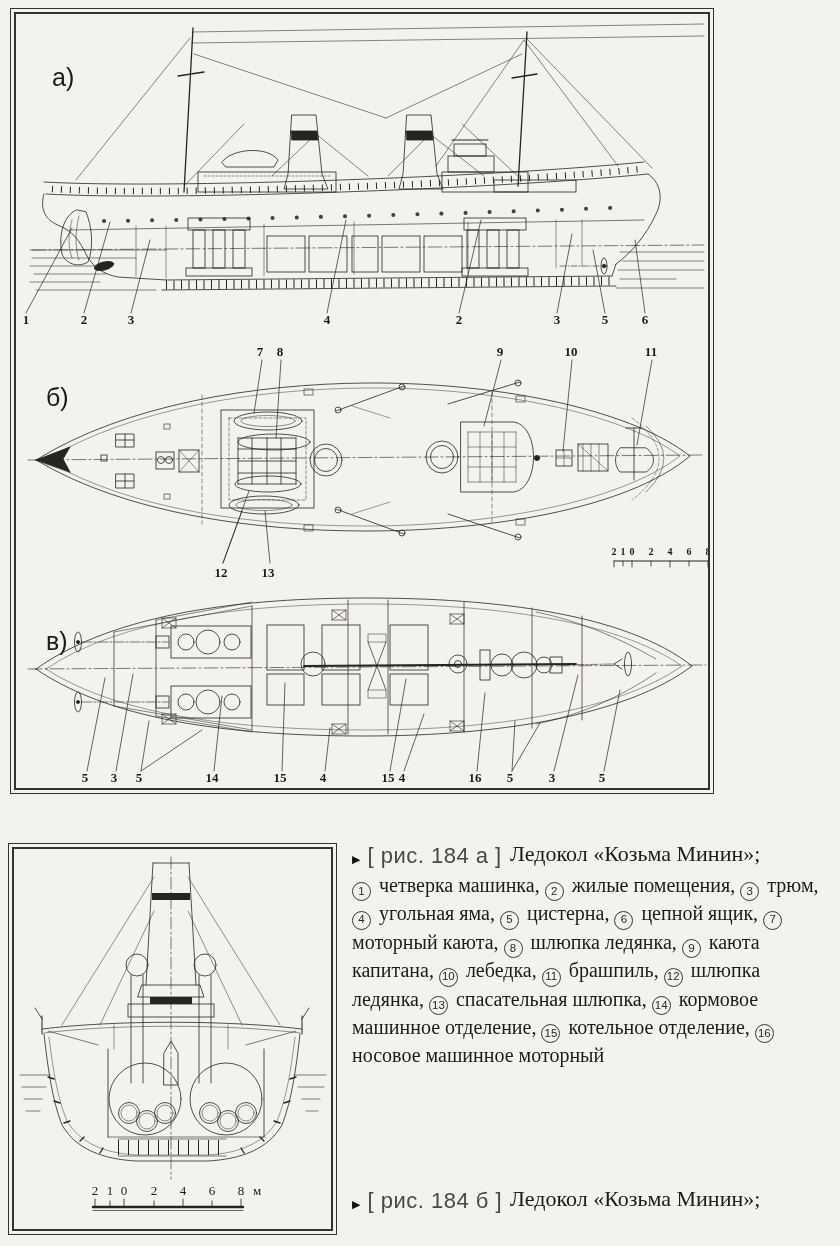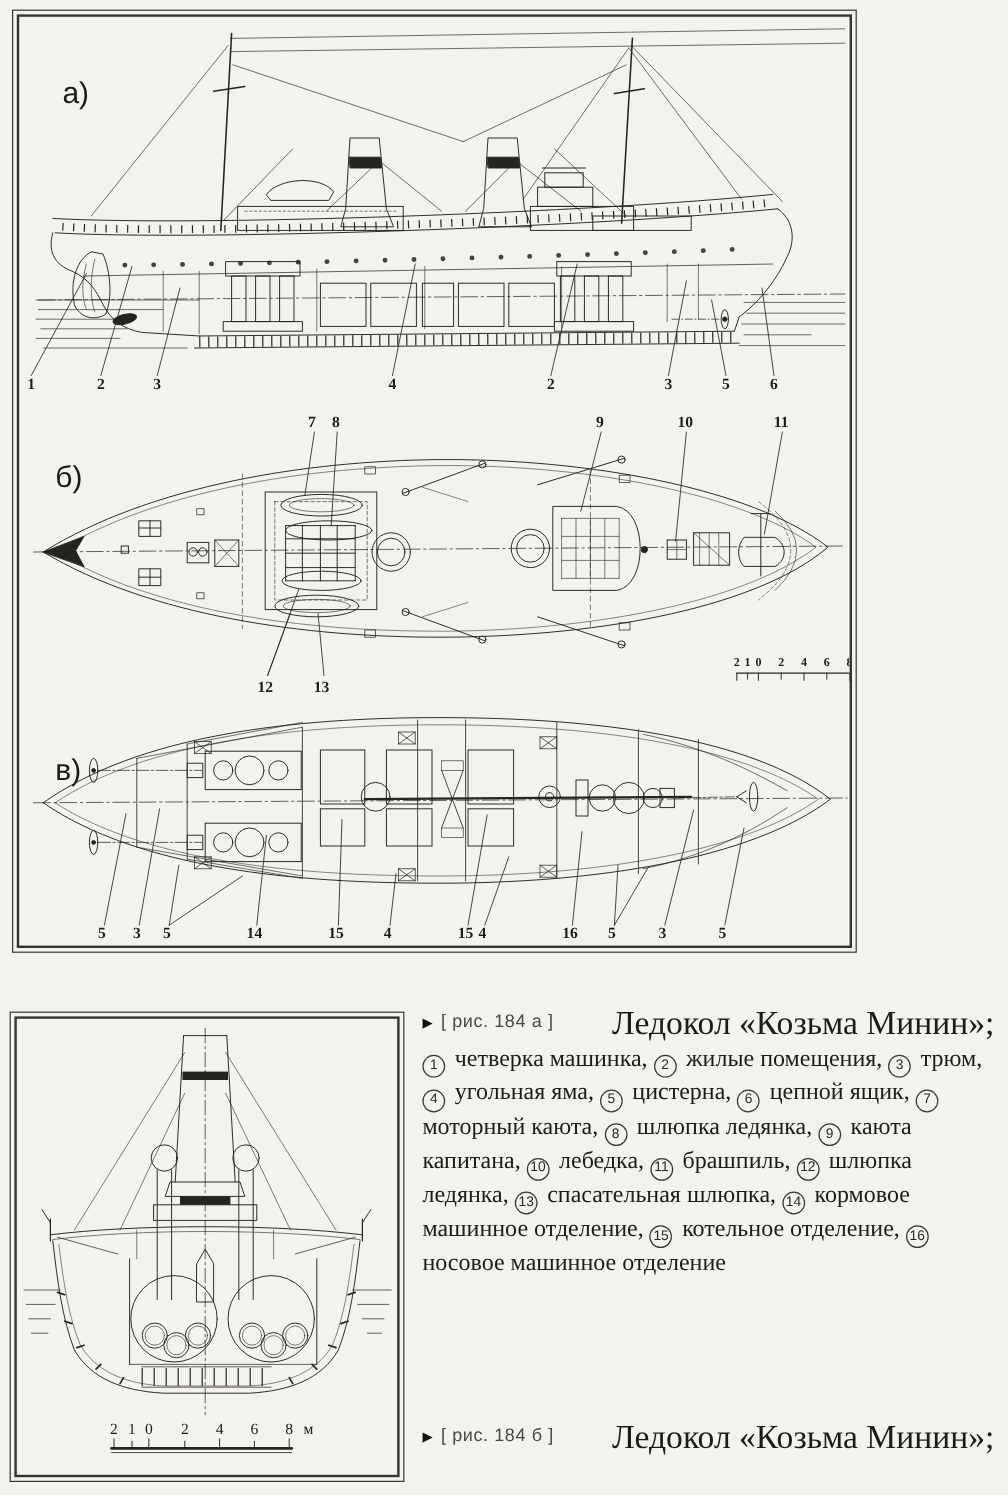--- a/index.html
+++ b/index.html
@@ -37,23 +37,23 @@
   .cap-left{
     flex:none;width:158px;display:flex;align-items:baseline;gap:7px;
     padding-top:2px;
   }
   .marker{
     font-family:"DejaVu Sans", sans-serif;
     font-size:11px;color:#111;line-height:20px;flex:none;
   }
   .figref{
     font-family:"Liberation Sans", sans-serif;
-    font-size:15px;color:#4a4843;letter-spacing:.5px;white-space:nowrap;
-  }
-  .cap-text{flex:1;font-size:28px;line-height:26px;color:#1d1b17;}
+    font-size:22px;color:#4a4843;letter-spacing:.5px;white-space:nowrap;
+  }
+  .cap-text{flex:1;font-size:22px;line-height:26px;color:#1d1b17;}
   .legend{
     margin-top:3px;
     font-size:20px;line-height:25.8px;color:#1d1b17;
     text-align:left;
   }
   .circ{
     display:inline-flex;align-items:center;justify-content:center;
     width:19px;height:19px;border:1.1px solid #3a3833;border-radius:50%;
     font-family:"Liberation Sans", sans-serif;
     font-size:11.5px;color:#2a2823;
@@ -591,21 +591,21 @@
     <span class="li"><span class="circ">6</span> <span>цепной ящик,</span></span>
     <span class="li"><span class="circ">7</span> <span>моторный каюта,</span></span>
     <span class="li"><span class="circ">8</span> <span>шлюпка ледянка,</span></span>
     <span class="li"><span class="circ">9</span> <span>каюта капитана,</span></span>
     <span class="li"><span class="circ">10</span> <span>лебедка,</span></span>
     <span class="li"><span class="circ">11</span> <span>брашпиль,</span></span>
     <span class="li"><span class="circ">12</span> <span>шлюпка ледянка,</span></span>
     <span class="li"><span class="circ">13</span> <span>спасательная шлюпка,</span></span>
     <span class="li"><span class="circ">14</span> <span>кормовое машинное отделение,</span></span>
     <span class="li"><span class="circ">15</span> <span>котельное отделение,</span></span>
-    <span class="li"><span class="circ">16</span> <span>носовое машинное отделение</span></span>
+    <span class="li"><span class="circ">16</span> <span>носовое машинное моторный</span></span>
   </div>
 </div>
 
 <div class="captions" style="top:1186px;">
   <div class="cap-row">
     <div class="cap-left">
       <span class="marker">▶</span>
       <span class="figref">[ рис. 184 б ]</span>
     </div>
     <div class="cap-text">

